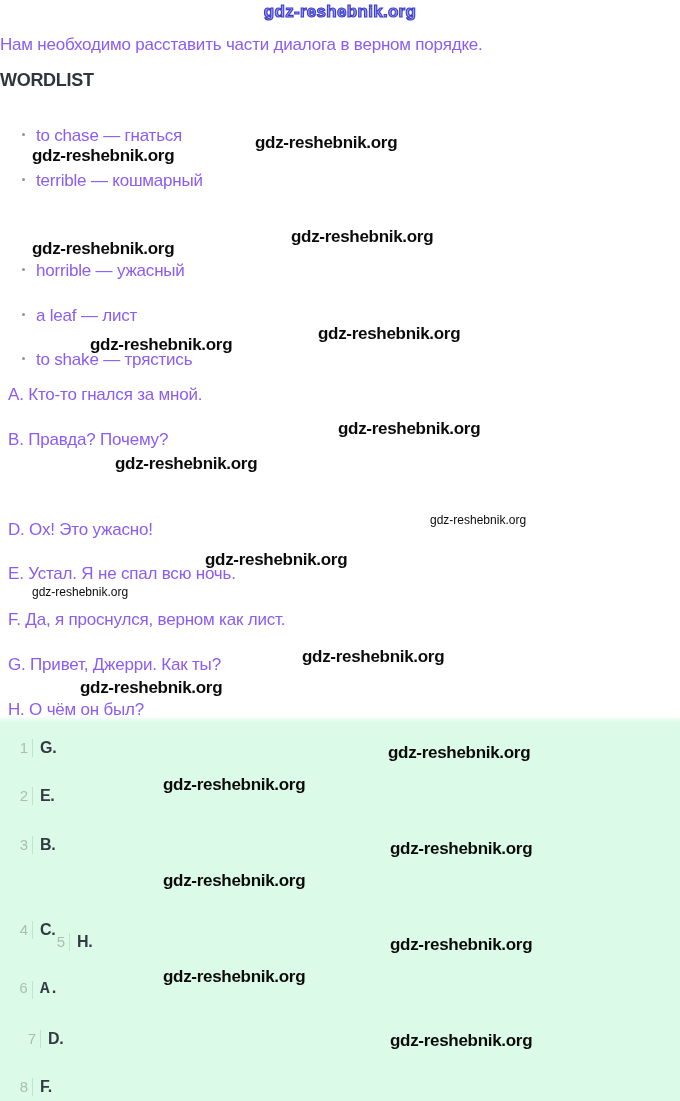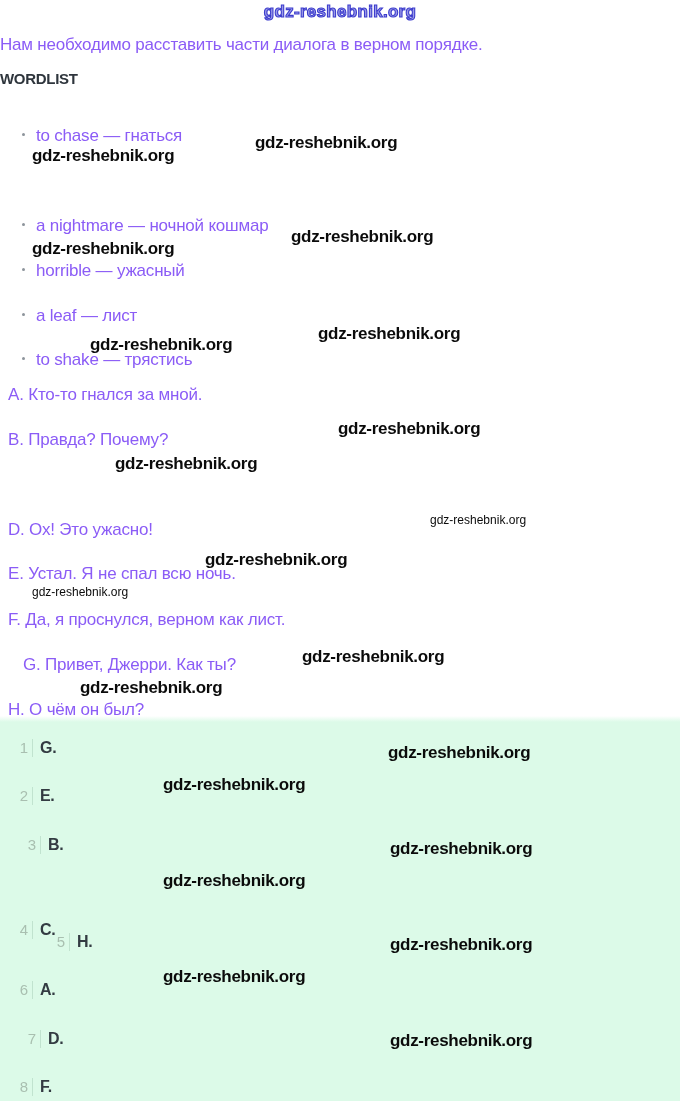--- a/index.html
+++ b/index.html
@@ -29,21 +29,21 @@
     font-size: 17px; font-weight: 600; color: #0b0b0b;
     letter-spacing: -0.3px;
   }
   .wm.small { font-size: 12px; font-weight: 400; letter-spacing: 0; }
 
   
   .copy {
     font-size: 17px; color: #8b5cf6; letter-spacing: -0.2px;
   }
   .wordlist-title {
-    font-size: 15px; font-weight: 700; color: #2e353c; letter-spacing: -0.3px;
+    font-size: 18px; font-weight: 700; color: #2e353c; letter-spacing: -0.3px;
   }
 
   .wl { left: 36px; }
   .wl .dot {
     position: absolute; left: -14px; top: 7px;
     width: 3px; height: 3px; border-radius: 50%;
     background: #8d949b;
   }
 
   .dl { left: 0; padding-left: 8px; }
@@ -76,40 +76,40 @@
 
 <div id="page">
 
   <div class="abs wm-blue">gdz-reshebnik.org</div>
 
   <div class="abs copy" style="top:35px; left:0;">Нам необходимо расставить части диалога в верном порядке.</div>
 
   <div class="abs wordlist-title" style="top:70px; left:0;">WORDLIST</div>
 
   <div class="abs copy wl" style="top:126px;"><span class="dot"></span><span>to chase — гнаться</span></div>
-  <div class="abs copy wl" style="top:216px;"><span class="dot"></span><span>a nightmare — ночной кошмар</span></div>
+  <div class="abs copy wl" style="top:171px;"><span class="dot"></span><span>terrible — кошмарный</span></div>
   <div class="abs copy wl" style="top:261px;"><span class="dot"></span><span>horrible — ужасный</span></div>
   <div class="abs copy wl" style="top:306px;"><span class="dot"></span><span>a leaf — лист</span></div>
   <div class="abs copy wl" style="top:350px;"><span class="dot"></span><span>to shake — трястись</span></div>
 
   <div class="abs copy dl" style="top:385px;">A. Кто-то гнался за мной.</div>
   <div class="abs copy dl" style="top:430px;">B. Правда? Почему?</div>
   <div class="abs copy dl" style="top:520px;">D. Ох! Это ужасно!</div>
   <div class="abs copy dl" style="top:564px;">E. Устал. Я не спал всю ночь.</div>
   <div class="abs copy dl" style="top:610px;">F. Да, я проснулся, верном как лист.</div>
-  <div class="abs copy dl" style="top:655px;margin-left:15px;">G. Привет, Джерри. Как ты?</div>
+  <div class="abs copy dl" style="top:655px;">G. Привет, Джерри. Как ты?</div>
   <div class="abs copy dl" style="top:700px;">H. О чём он был?</div>
 
   <div class="panel" style="background: rgb(220, 250, 232);">
     <div class="row" style="top:16px;"><span class="num">1</span><span class="ltr">G.</span></div>
     <div class="row" style="top:64px;"><span class="num">2</span><span class="ltr">E.</span></div>
-    <div class="row" style="top:113px;padding-left:8px;"><span class="num">3</span><span class="ltr">B.</span></div>
+    <div class="row" style="top:113px;"><span class="num">3</span><span class="ltr">B.</span></div>
     <div class="row" style="top:161px;margin-top:37px;"><span class="num">4</span><span class="ltr">C.</span></div>
     <div class="row" style="top:210px;padding-left:37px;"><span class="num">5</span><span class="ltr">H.</span></div>
-    <div class="row" style="top:258px;"><span class="num">6</span><span class="ltr">A.</span></div>
+    <div class="row" style="top:258px;font-family:Liberation Mono, monospace;"><span class="num">6</span><span class="ltr">A.</span></div>
     <div class="row" style="top:307px;padding-left:8px;"><span class="num">7</span><span class="ltr">D.</span></div>
     <div class="row" style="top:355px;"><span class="num">8</span><span class="ltr">F.</span></div>
   </div>
 
   <div class="abs wm" style="top:133px; left:255px;">gdz-reshebnik.org</div>
   <div class="abs wm" style="top:146px; left:32px;">gdz-reshebnik.org</div>
   <div class="abs wm" style="top:227px; left:291px;">gdz-reshebnik.org</div>
   <div class="abs wm" style="top:239px; left:32px;">gdz-reshebnik.org</div>
   <div class="abs wm" style="top:324px; left:318px;">gdz-reshebnik.org</div>
   <div class="abs wm" style="top:335px; left:90px;">gdz-reshebnik.org</div>

